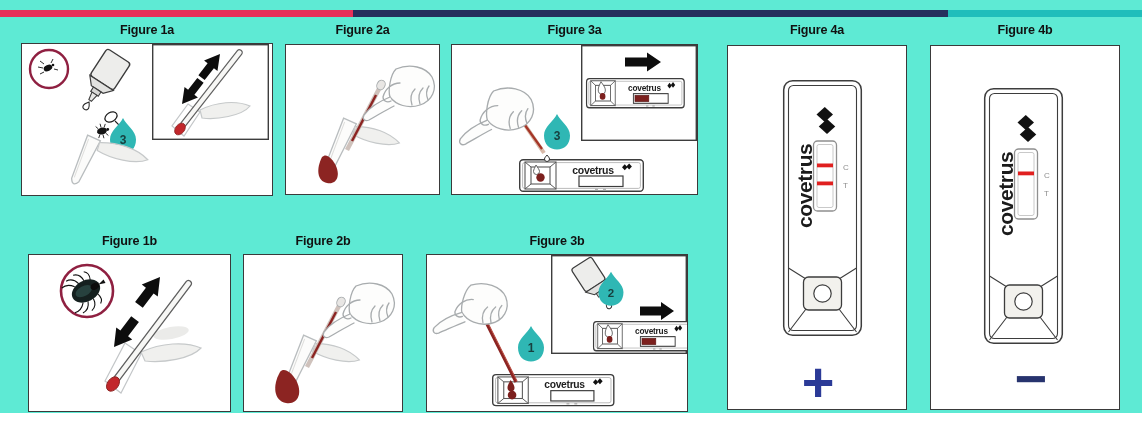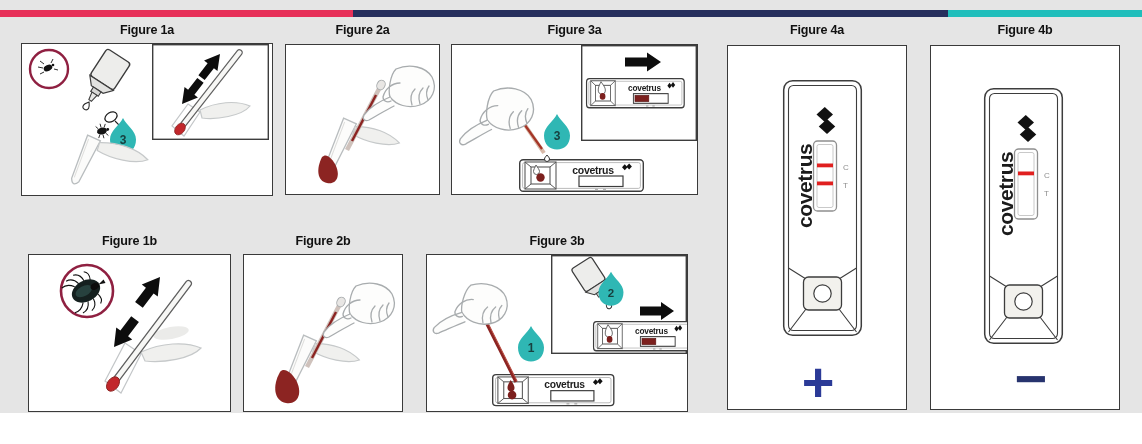--- a/index.html
+++ b/index.html
@@ -1,16 +1,16 @@
 <!DOCTYPE html>
 <html><head>
 <meta charset="utf-8">
 <style>
   html,body{margin:0;padding:0;background:#fff;}
-  #canvas{position:relative;width:1142px;height:413px;background:#e5e5e5;overflow:hidden;
+  #canvas{position:relative;width:1142px;height:413px;background:#5eead4;overflow:hidden;
           font-family:"Liberation Sans",sans-serif;}
   .bar{position:absolute;top:10px;left:0;width:1142px;height:7px;display:flex;}
   .bar .seg-pink{width:353px;background:#E73059;}
   .bar .seg-navy{width:595px;background:#262F5D;}
   .bar .seg-teal{width:194px;background:#1FBEBB;}
   .panel{position:absolute;border:1.4px solid #3a3a3a;background:#fff;box-sizing:border-box;}
   .panel svg{display:block;width:100%;height:100%;}
   .fig-title{position:absolute;text-align:center;font-size:13.5px;font-weight:bold;color:#111;
              transform:scaleX(0.93);letter-spacing:-0.2px;}
   svg text{font-family:"Liberation Sans",sans-serif;}

